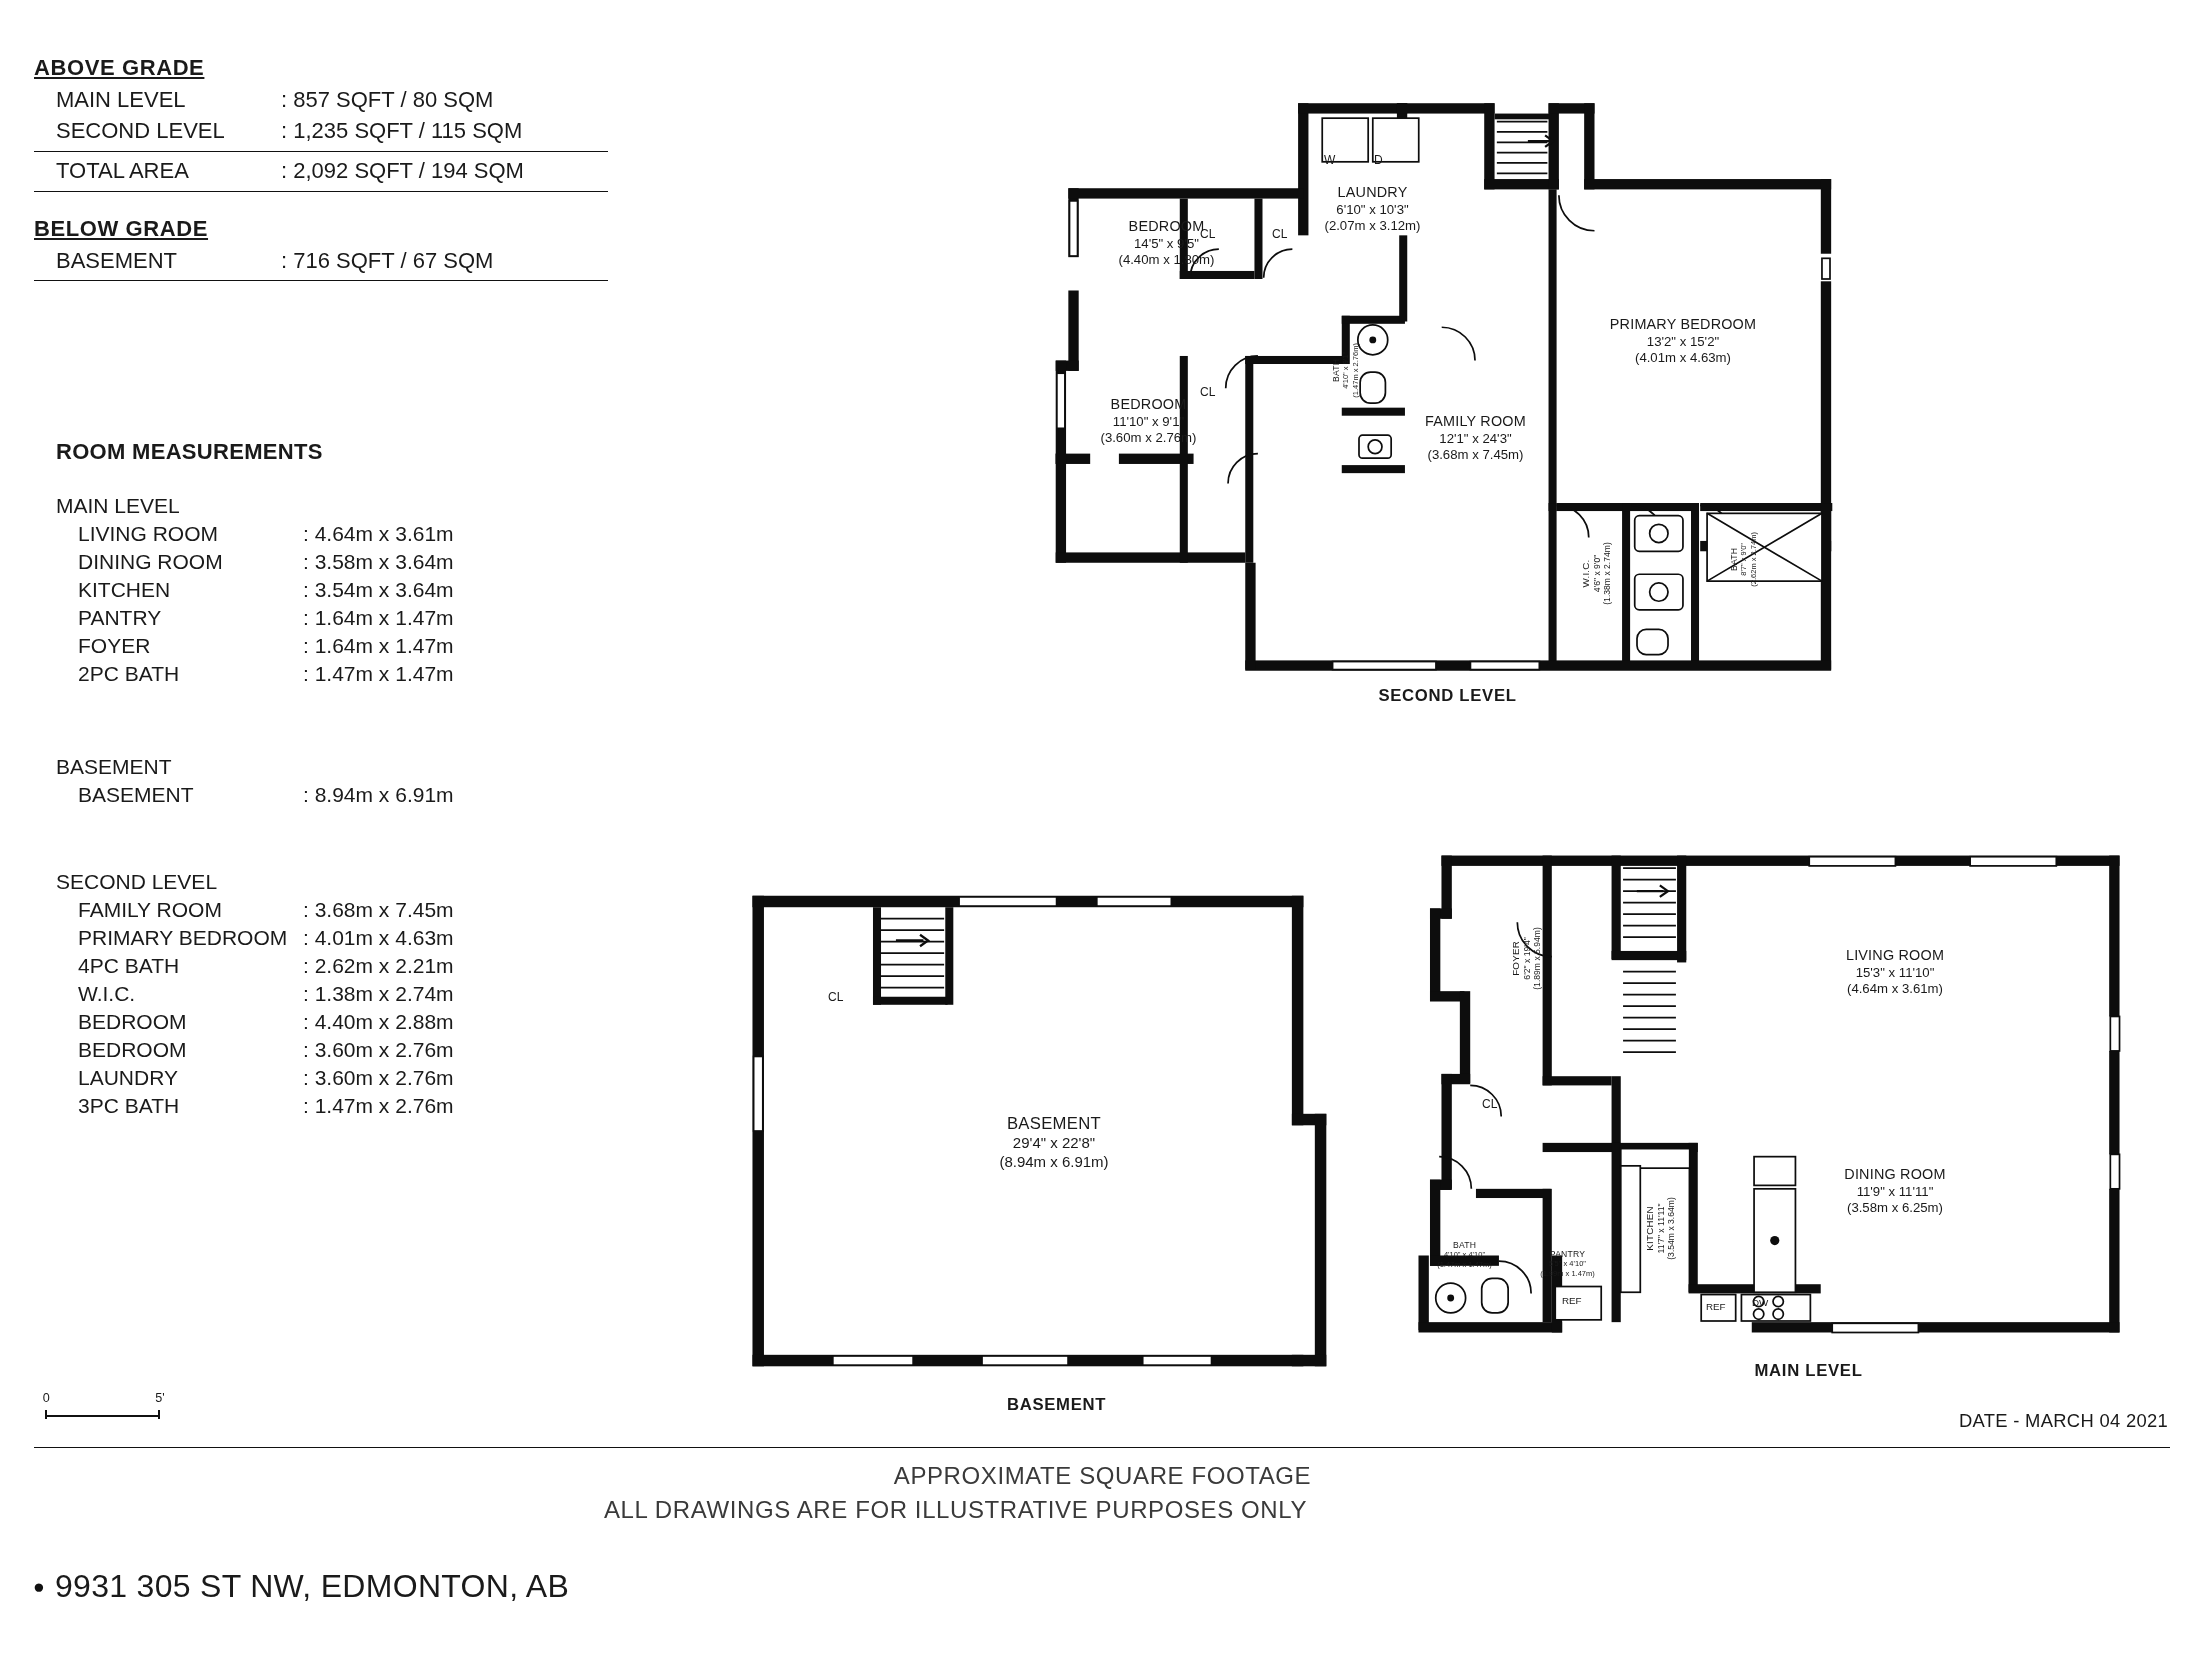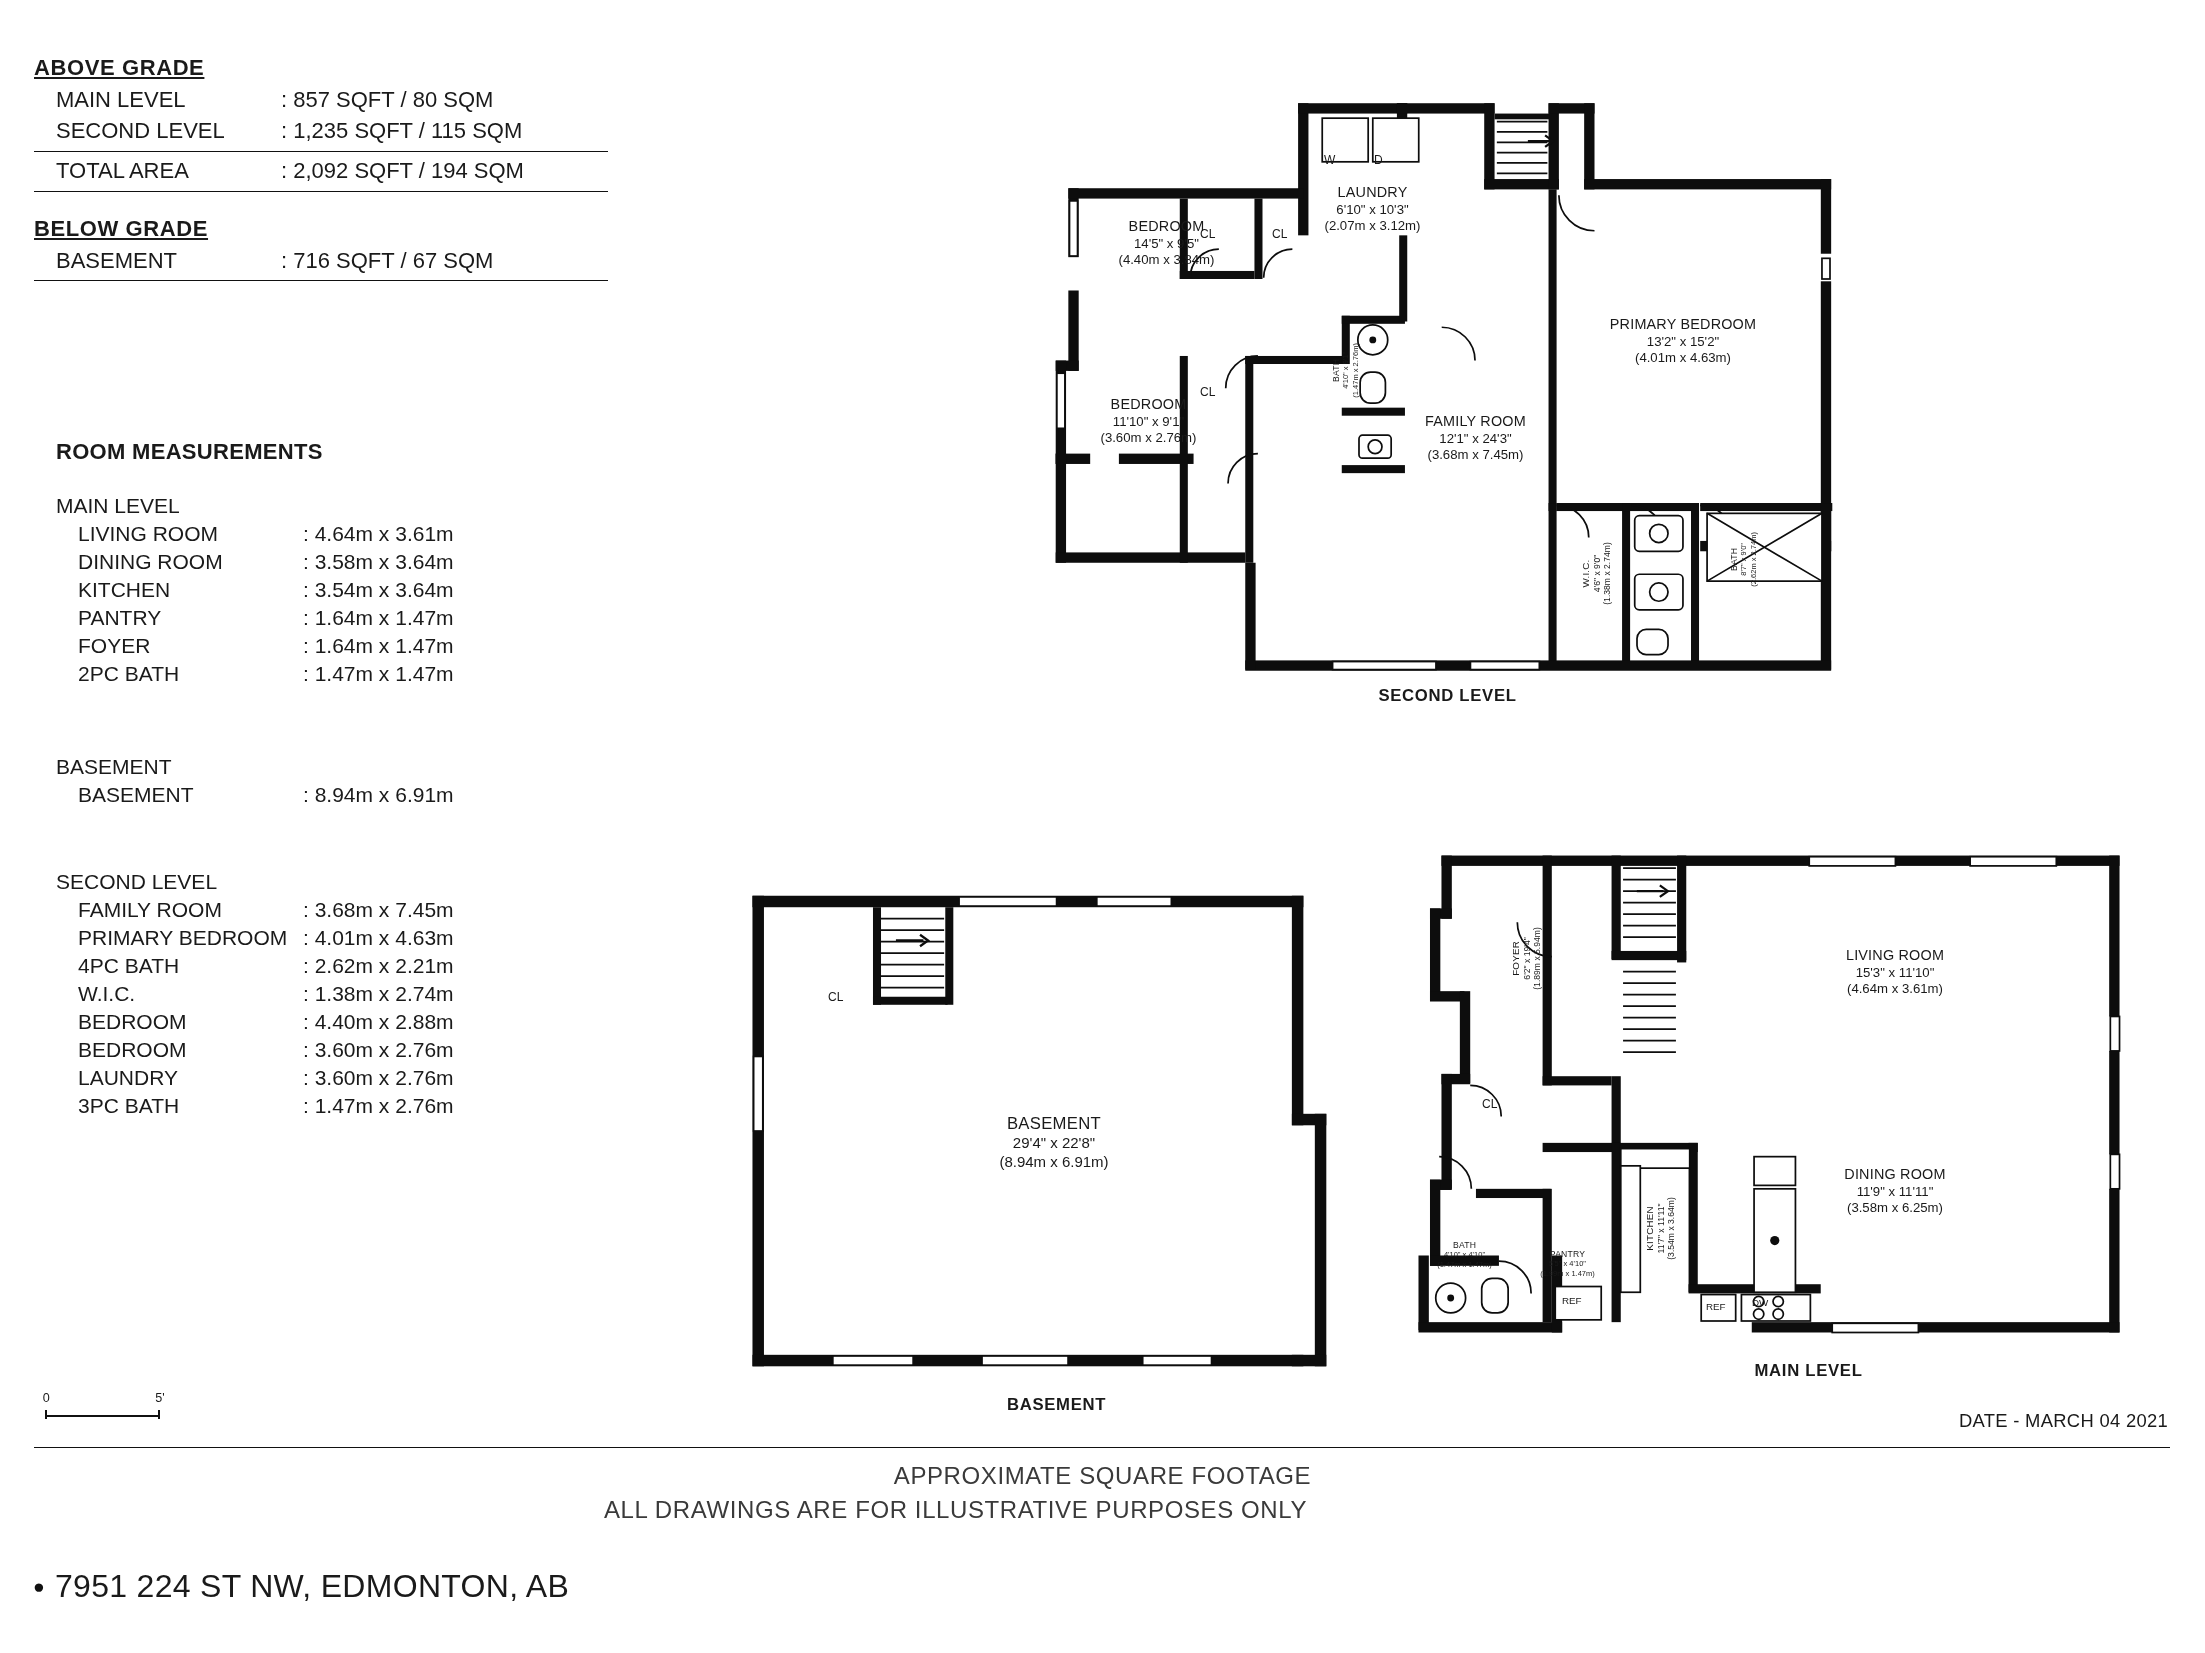--- a/index.html
+++ b/index.html
@@ -289,21 +289,21 @@
 
     <div class="lbl" style="left:402px; top:98px; width:149px;">
       <div class="rn">LAUNDRY</div>
       <div class="d1">6'10" x 10'3"</div>
       <div class="d2">(2.07m x 3.12m)</div>
     </div>
 
     <div class="lbl" style="left:190px; top:132px; width:161px;">
       <div class="rn">BEDROOM</div>
       <div class="d1">14'5" x 9'5"</div>
-      <div class="d2">(4.40m x 3.84m)</div>
+      <div class="d2">(4.40m x 1.80m)</div>
     </div>
 
     <div class="lbl" style="left:172px; top:310px; width:161px;">
       <div class="rn">BEDROOM</div>
       <div class="d1">11'10" x 9'1"</div>
       <div class="d2">(3.60m x 2.76m)</div>
     </div>
 
     <div class="lbl" style="left:505px; top:327px; width:149px;">
       <div class="rn">FAMILY ROOM</div>
@@ -503,17 +503,17 @@
 
     <div class="floor-title" style="left:258px; top:517px; width:287px;">MAIN LEVEL</div>
   </div>
 
   <div class="date">DATE - MARCH 04 2021</div>
   <div class="footrule"></div>
   <div class="disc1">APPROXIMATE SQUARE FOOTAGE</div>
   <div class="disc2">ALL DRAWINGS ARE FOR ILLUSTRATIVE PURPOSES ONLY</div>
   <div class="addr">
     <span class="pin">●</span>
-    <span>7951 224 ST NW, EDMONTON, AB</span>
+    <span>9931 305 ST NW, EDMONTON, AB</span>
   </div>
 
 </div>
 
 
 </body></html>

